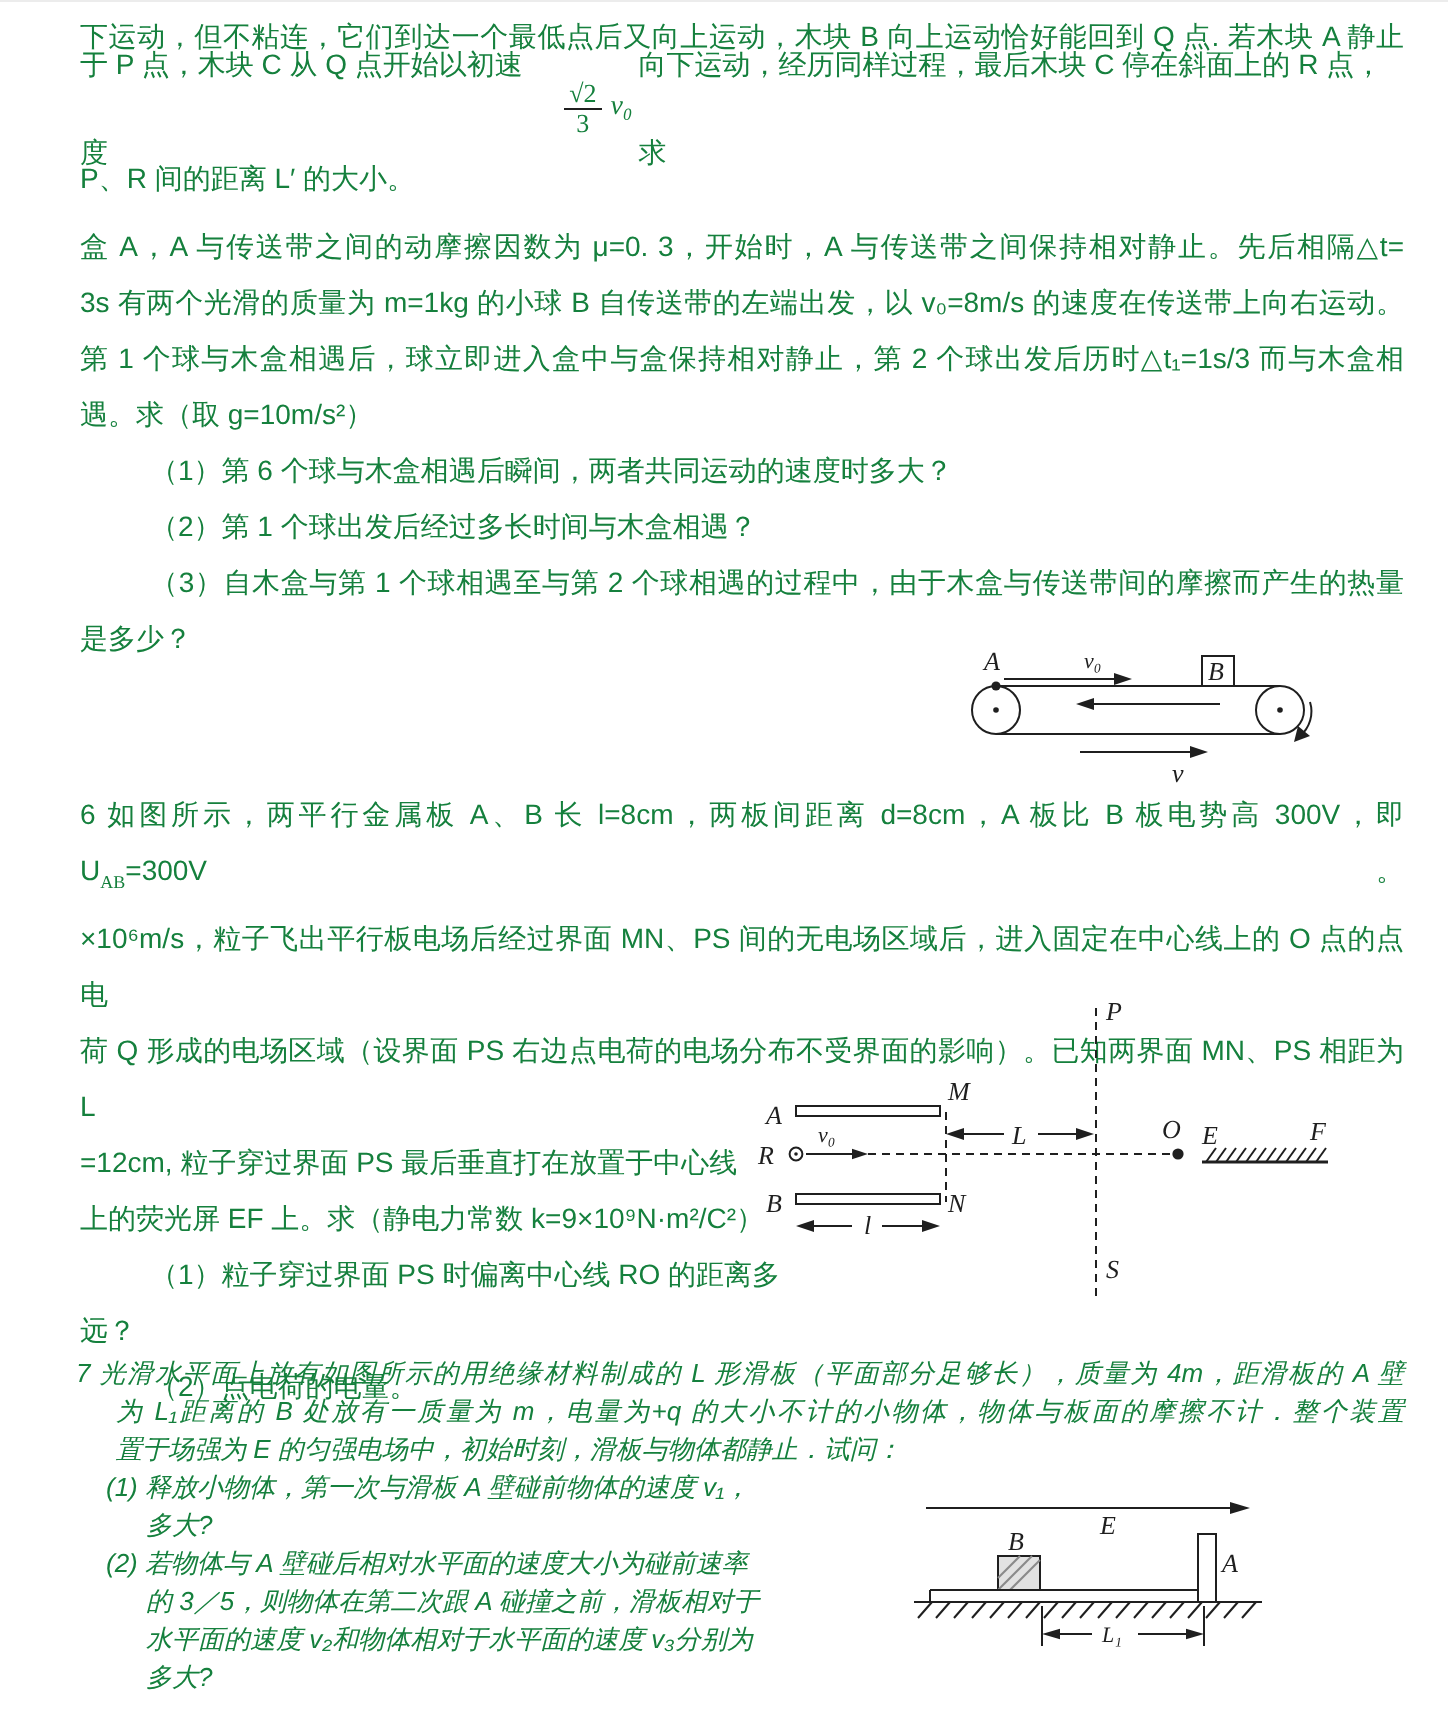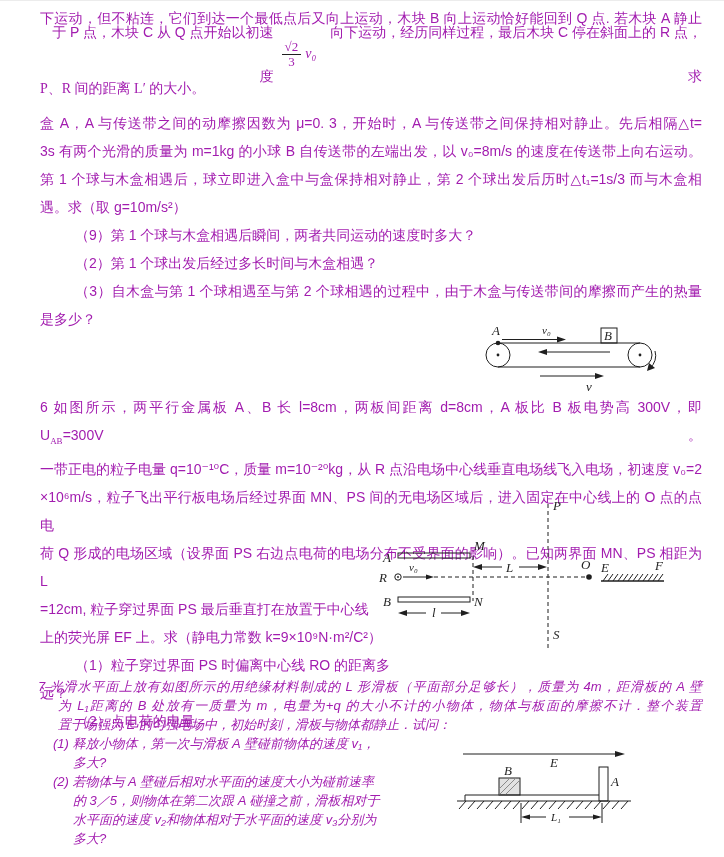--- a/index.html
+++ b/index.html
@@ -1,30 +1,30 @@
 <!DOCTYPE html>
 <html><head>
 <meta charset="utf-8">
 <style>
   html,body{margin:0;padding:0;background:#fff;}
   #page{
     position:relative;width:724px;height:857px;background:#ffffff;
     font-family:"Liberation Sans","DejaVu Sans",sans-serif;
-    color:#a21caf;overflow:hidden;
+    color:#15803d;overflow:hidden;
     border-top:1px solid #ececec;
   }
   .para{position:absolute;left:40px;width:662px;}
   .std{font-size:14px;line-height:28px;}
   .line{white-space:nowrap;}
   .jline{white-space:normal;text-align:justify;text-align-last:justify;}
   .ind35{padding-left:35px;}
   .ind20{padding-left:20px;}
   .ind15{padding-left:15px;}
   
-  .fracline{display:flex;align-items:center;height:44px;line-height:44px;text-align:right;}
+  .fracline{display:flex;align-items:center;height:44px;line-height:44px;}
   .frac{display:inline-flex;flex-direction:column;align-items:center;margin:0 4px;
         font-family:"Liberation Serif","DejaVu Serif",serif;line-height:1.05;}
   .frac .num{border-bottom:1px solid #1f1f1f;padding:0 3px;font-size:13px;}
   .frac .den{font-size:13px;}
   .mathv{font-family:"Liberation Serif","DejaVu Serif",serif;font-style:italic;margin-right:3px;}
   .sub{font-family:"Liberation Serif","DejaVu Serif",serif;
        font-size:9px;vertical-align:sub;}
   
   .p7{font-size:13px;line-height:19px;width:664px;font-style:italic;}
   .fig{position:absolute;}
@@ -45,29 +45,29 @@
     <div class="line jline">下运动，但不粘连，它们到达一个最低点后又向上运动，木块 B 向上运动恰好能回到 Q 点. 若木块 A 静止</div>
     <div class="fracline">
       <span style="margin-right:4px;">于 P 点，木块 C 从 Q 点开始以初速度</span>
       <span class="frac">
         <span class="num">√2</span>
         <span class="den">3</span>
       </span>
       <span class="mathv">v₀</span>
       <span>向下运动，经历同样过程，最后木块 C 停在斜面上的 R 点，求</span>
     </div>
-    <div class="line" style="line-height:26px;font-family:Liberation Serif, serif;">P、R 间的距离 L′ 的大小。</div>
+    <div class="line" style="line-height:26px;">P、R 间的距离 L′ 的大小。</div>
   </div>
 
   <div class="para std" style="top:108px;">
     <div class="jline">盒 A，A 与传送带之间的动摩擦因数为 μ=0. 3，开始时，A 与传送带之间保持相对静止。先后相隔△t=</div>
     <div class="jline">3s 有两个光滑的质量为 m=1kg 的小球 B 自传送带的左端出发，以 v₀=8m/s 的速度在传送带上向右运动。</div>
     <div class="jline">第 1 个球与木盒相遇后，球立即进入盒中与盒保持相对静止，第 2 个球出发后历时△t₁=1s/3 而与木盒相</div>
     <div class="line">遇。求（取 g=10m/s²）</div>
-    <div class="line ind35">（9）第 1 个球与木盒相遇后瞬间，两者共同运动的速度时多大？</div>
+    <div class="line ind35">（1）第 6 个球与木盒相遇后瞬间，两者共同运动的速度时多大？</div>
     <div class="line ind35">（2）第 1 个球出发后经过多长时间与木盒相遇？</div>
     <div class="jline ind35">（3）自木盒与第 1 个球相遇至与第 2 个球相遇的过程中，由于木盒与传送带间的摩擦而产生的热量</div>
     <div class="line">是多少？</div>
   </div>
 
   <div class="fig" style="left:478px;top:318px;">
     <svg width="230" height="78" viewBox="0 0 230 78">
       <text x="14" y="16">A</text>
       <circle class="fill" cx="20" cy="24" r="2.3"></circle>
       <line x1="24" y1="20.5" x2="80" y2="20.5"></line>
@@ -88,21 +88,20 @@
       <text x="108" y="72">v</text>
       <path d="M 177 32 A 16 16 0 0 1 172 49"></path>
       <polygon class="fill" points="169,52 171,44 177,49"></polygon>
     </svg>
   </div>
 
   <div class="para std" style="top:392px;">
     <div class="jline">
       <span>6 如图所示，两平行金属板 A、B 长 l=8cm，两板间距离 d=8cm，A 板比 B 板电势高 300V，即 U</span><span class="sub">AB</span><span>=300V。</span>
     </div>
-    <div class="jline">一带正电的粒子电量 q=10⁻¹⁰C，质量 m=10⁻²⁰kg，从 R 点沿电场中心线垂直电场线飞入电场，初速度 v₀=2</div>
     <div class="jline">×10⁶m/s，粒子飞出平行板电场后经过界面 MN、PS 间的无电场区域后，进入固定在中心线上的 O 点的点电</div>
     <div class="jline">荷 Q 形成的电场区域（设界面 PS 右边点电荷的电场分布不受界面的影响）。已知两界面 MN、PS 相距为 L</div>
     <div class="line">=12cm, 粒子穿过界面 PS 最后垂直打在放置于中心线</div>
     <div class="line">上的荧光屏 EF 上。求（静电力常数 k=9×10⁹N·m²/C²）</div>
     <div class="line ind35">（1）粒子穿过界面 PS 时偏离中心线 RO 的距离多</div>
     <div class="line">远？</div>
     <div class="line ind35">（2）点电荷的电量。</div>
   </div>
 
   <div class="fig" style="left:378px;top:497px;">

